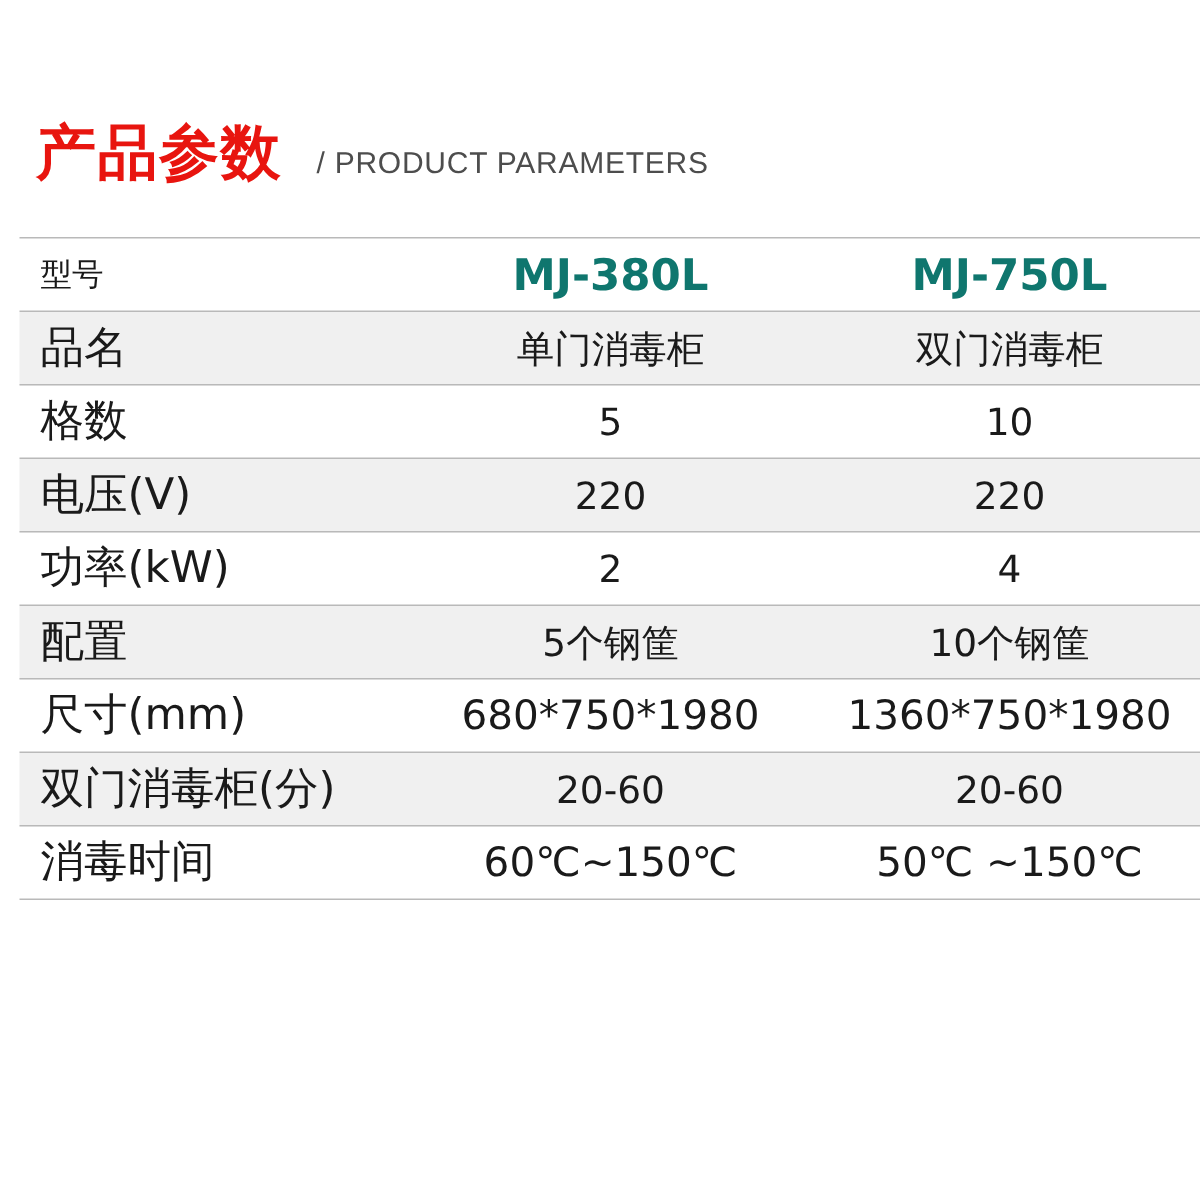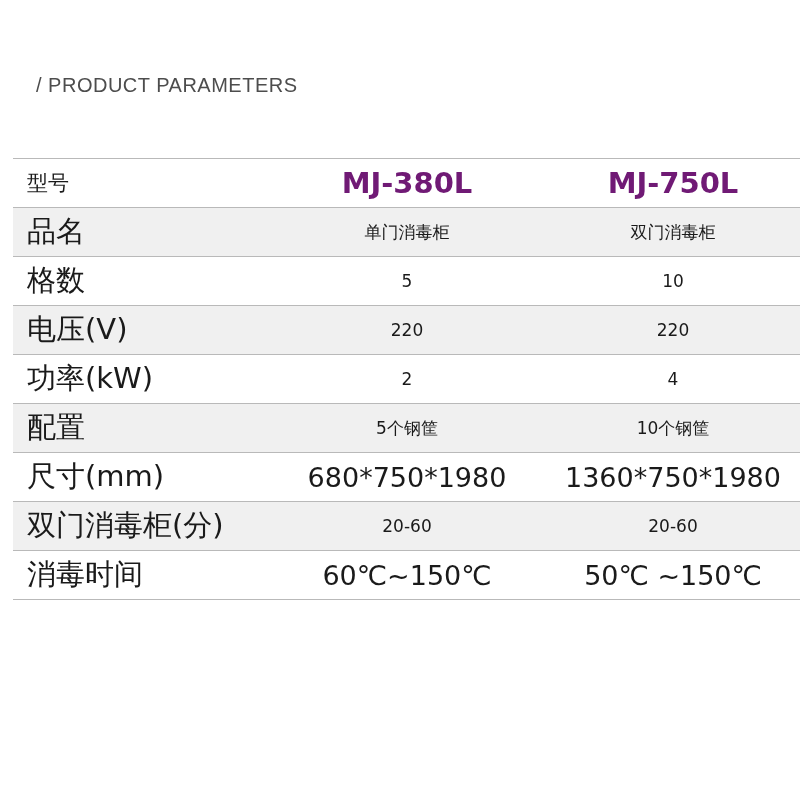--- a/index.html
+++ b/index.html
@@ -32,21 +32,21 @@
     color: #e8150f;
     font-size: 40px;
     font-weight: bold;
     letter-spacing: 1px;
     font-family: "DejaVu Sans", "Liberation Sans", sans-serif;
   }
   .header-en {
     color: #4d4d4d;
     font-size: 20px;
     font-weight: normal;
-    margin-left: 12px;
+    margin-left: 23px;
     letter-spacing: 0.5px;
   }
   .table-wrap {
     position: absolute;
     left: 13px;
     top: 158px;
     width: 774px;
   }
   table.spec {
     border-collapse: collapse;
@@ -69,41 +69,42 @@
   .col-label {
     width: 246px;
     padding-left: 14px;
     font-size: 29px;
     color: #1a1a1a;
     text-align: left;
   }
   .col-val {
     width: 264px;
     text-align: center;
-    font-size: 17px;
+    font-size: 25px;
     color: #1a1a1a;
   }
   .row-model .col-val {
-    color: #701a75;
+    color: #0f766e;
     font-size: 29px;
     font-weight: bold;
   }
   .row-model .col-label {
     font-size: 21px;
   }
   .small-val {
     font-size: 27px;
   }
 </style>
 </head>
 <body>
 
 <div class="page">
 
   <div class="header">
+    <span class="header-cn">产品参数</span>
     <span class="header-en">/ PRODUCT PARAMETERS</span>
   </div>
 
   <div class="table-wrap">
     <table class="spec">
       <tbody>
         <tr class="row-model">
           <td class="col-label">型号</td>
           <td class="col-val">MJ-380L</td>
           <td class="col-val">MJ-750L</td>

